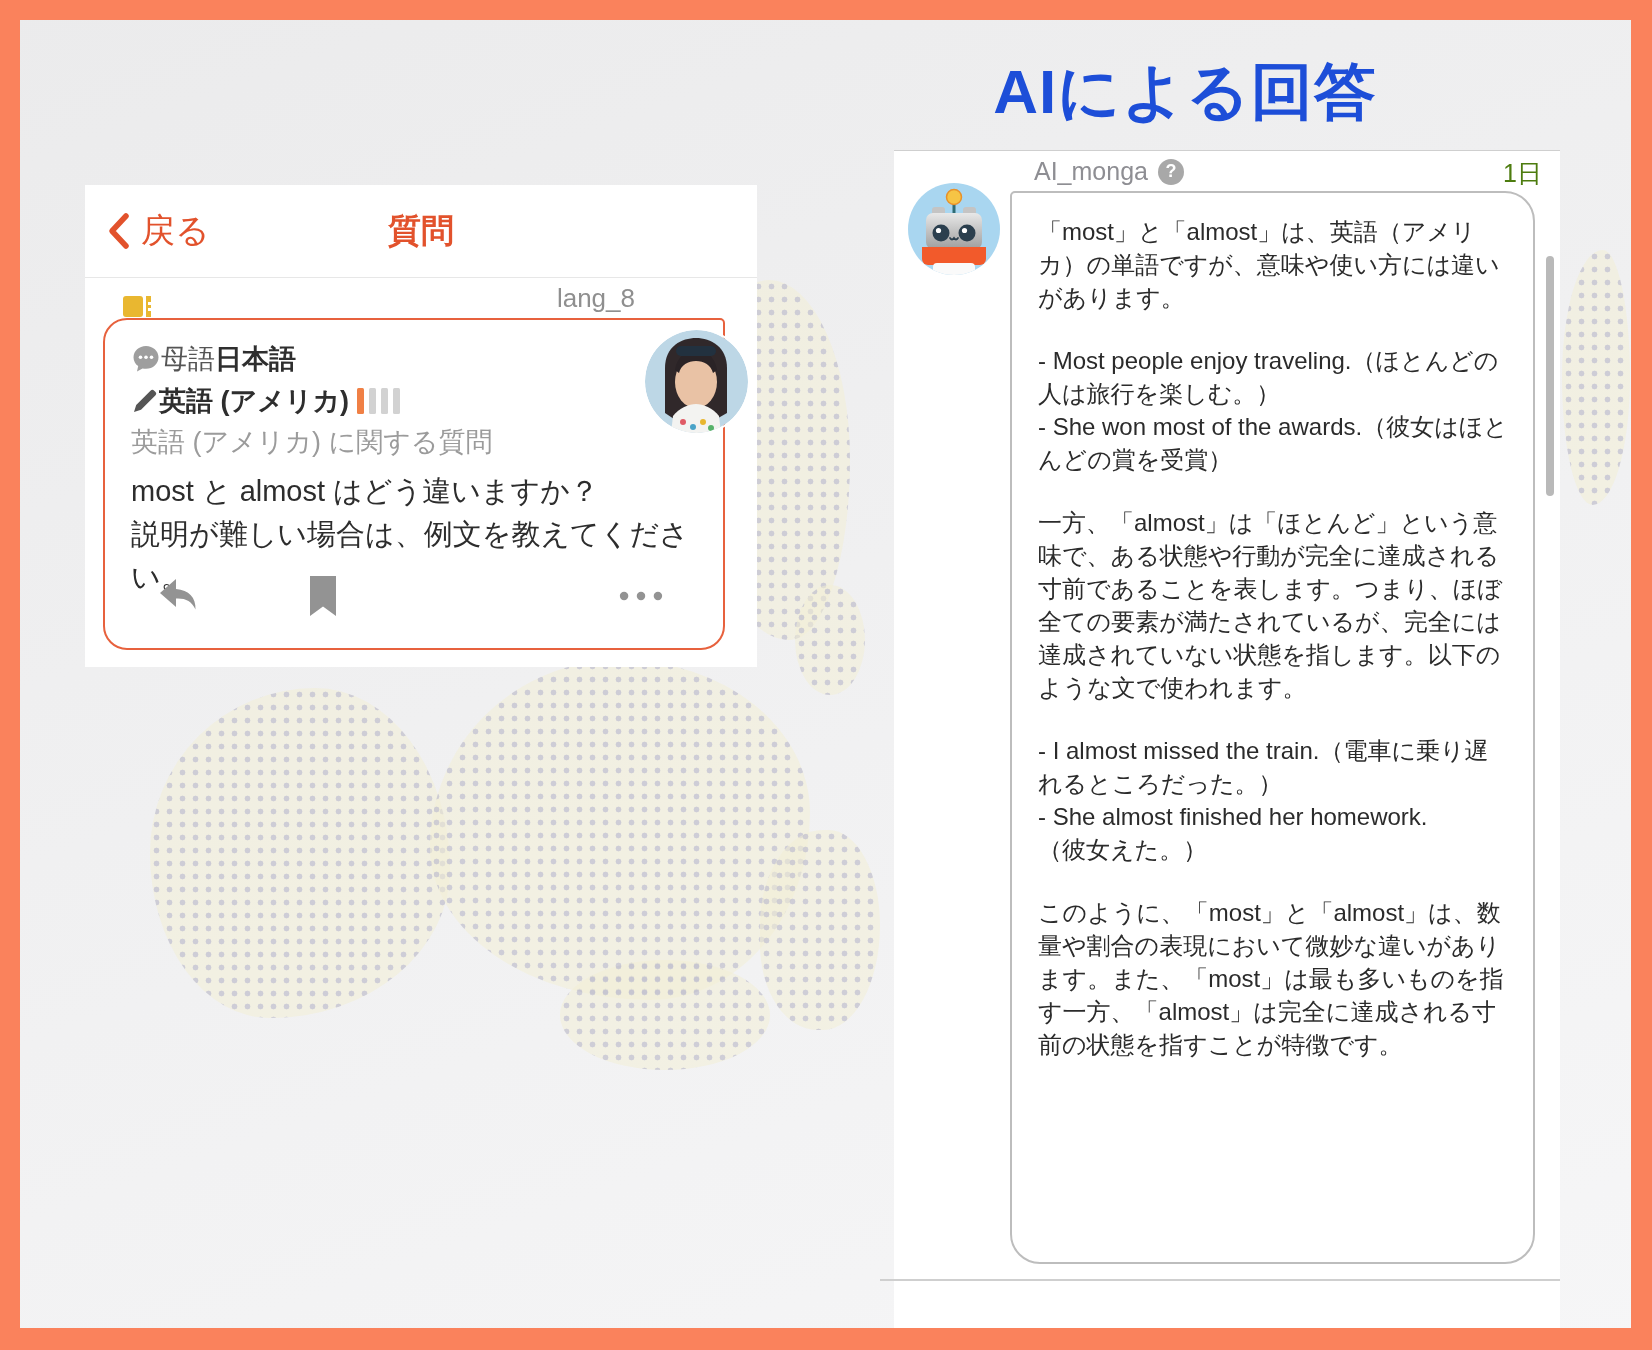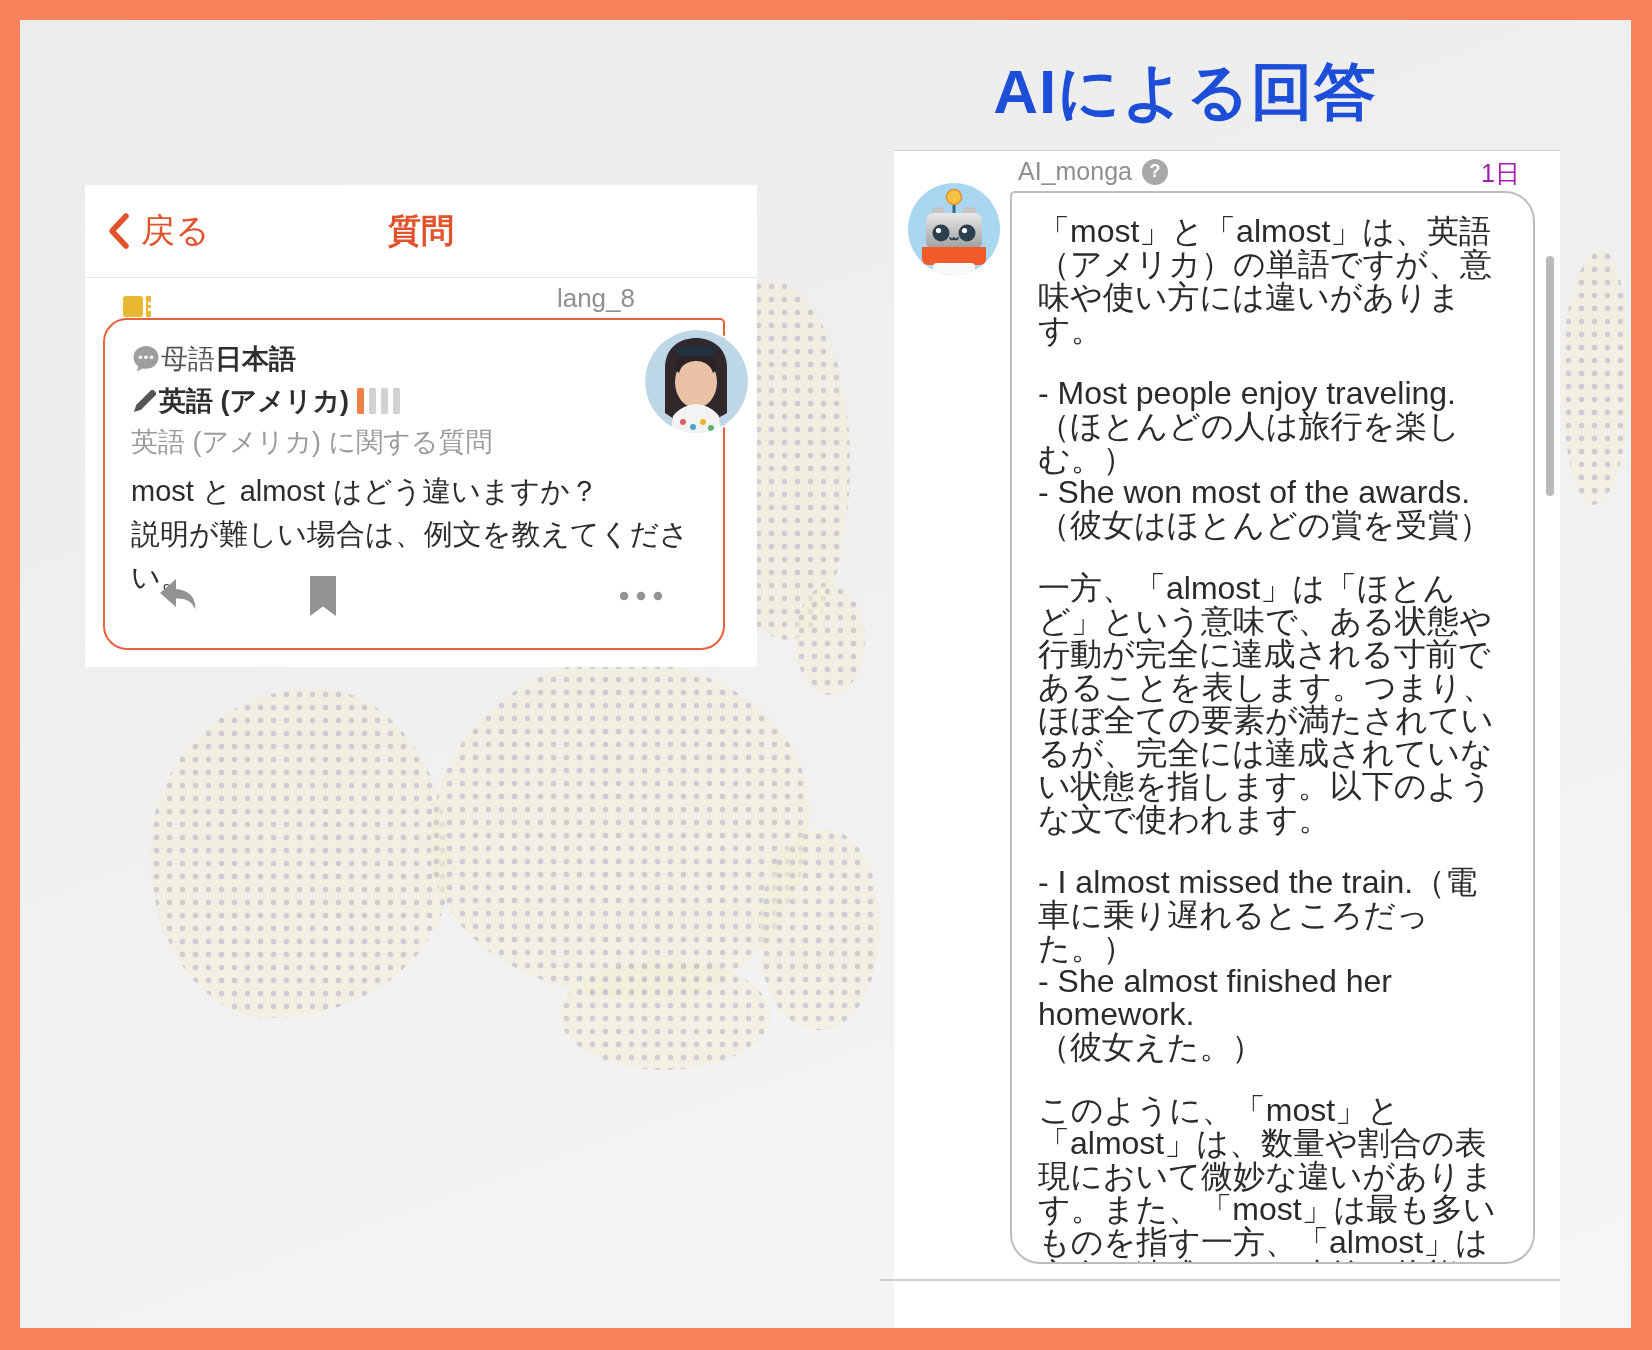--- a/index.html
+++ b/index.html
@@ -90,46 +90,46 @@
   }
 
   
   .ai-panel{
     position:absolute;z-index:10;
     left:894px;top:150px;width:666px;height:1178px;
     background:#ffffff;
     border-top:1.5px solid #cfcfcf;
   }
   .ai-header-name{
-    position:absolute;left:124px;top:6px;
+    position:absolute;left:140px;top:6px;
     display:flex;align-items:center;gap:10px;
     font-size:25px;color:#8e8e93;
   }
   .help-badge{
     width:26px;height:26px;border-radius:50%;
     background:#a8a8a8;color:#fff;font-size:18px;font-weight:700;
     display:flex;align-items:center;justify-content:center;
   }
   .ai-timestamp{
-    position:absolute;right:40px;top:6px;
-    font-size:25px;color:#a21caf;
+    position:absolute;right:18px;top:6px;
+    font-size:25px;color:#4d7c0f;
   }
   .ai-avatar{position:absolute;left:14px;top:32px;width:92px;height:92px;}
   .ai-bubble{
     position:absolute;left:116px;top:40px;width:525px;height:1073px;
     box-sizing:border-box;
     border:2px solid #bdbdbd;
     border-radius:30px;border-top-left-radius:5px;
     background:#fff;
     padding:22px 24px 8px 26px;
     overflow:hidden;
   }
   .ai-bubble p{
     margin:0 0 30px 0;
-    font-size:32px;line-height:33px;color:#2b2b2b;
+    font-size:24px;line-height:33px;color:#2b2b2b;
     white-space:pre-wrap;
   }
   .ai-scrollbar{
     position:absolute;left:652px;top:105px;width:8px;height:240px;
     border-radius:4px;background:#b9b9b9;
   }
   .ai-divider{
     position:absolute;left:-14px;right:0;top:1128px;height:2px;background:#cfcfcf;
   }
 </style>

